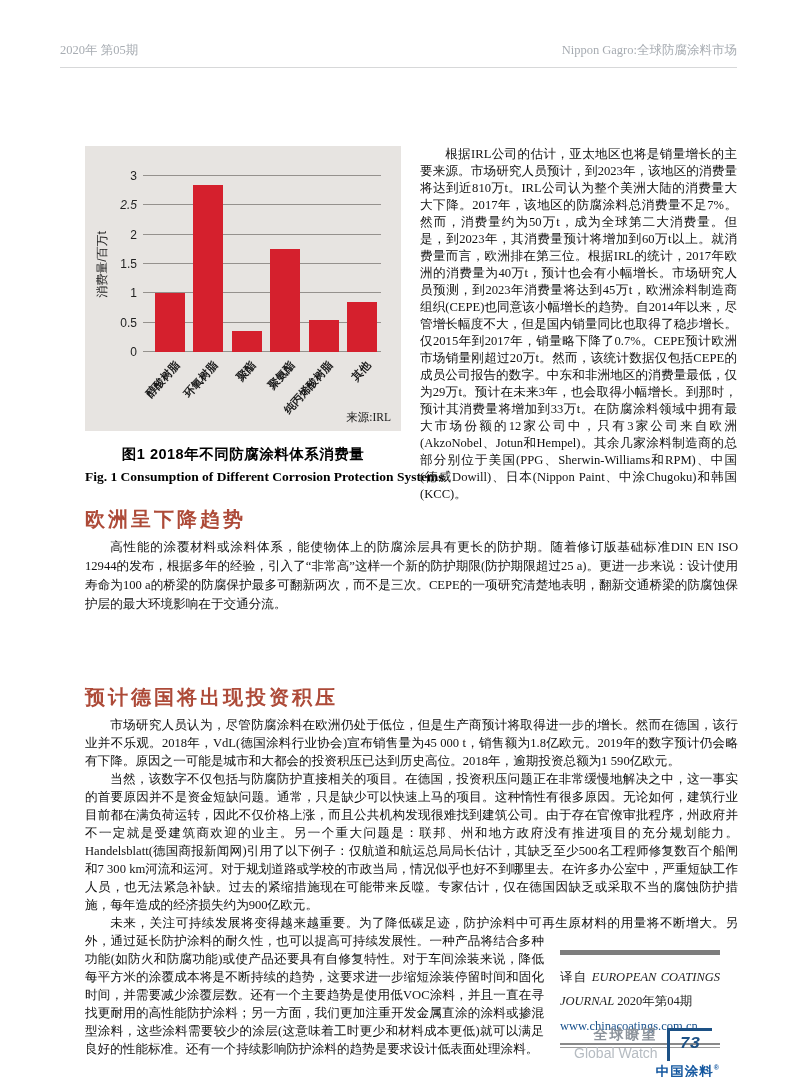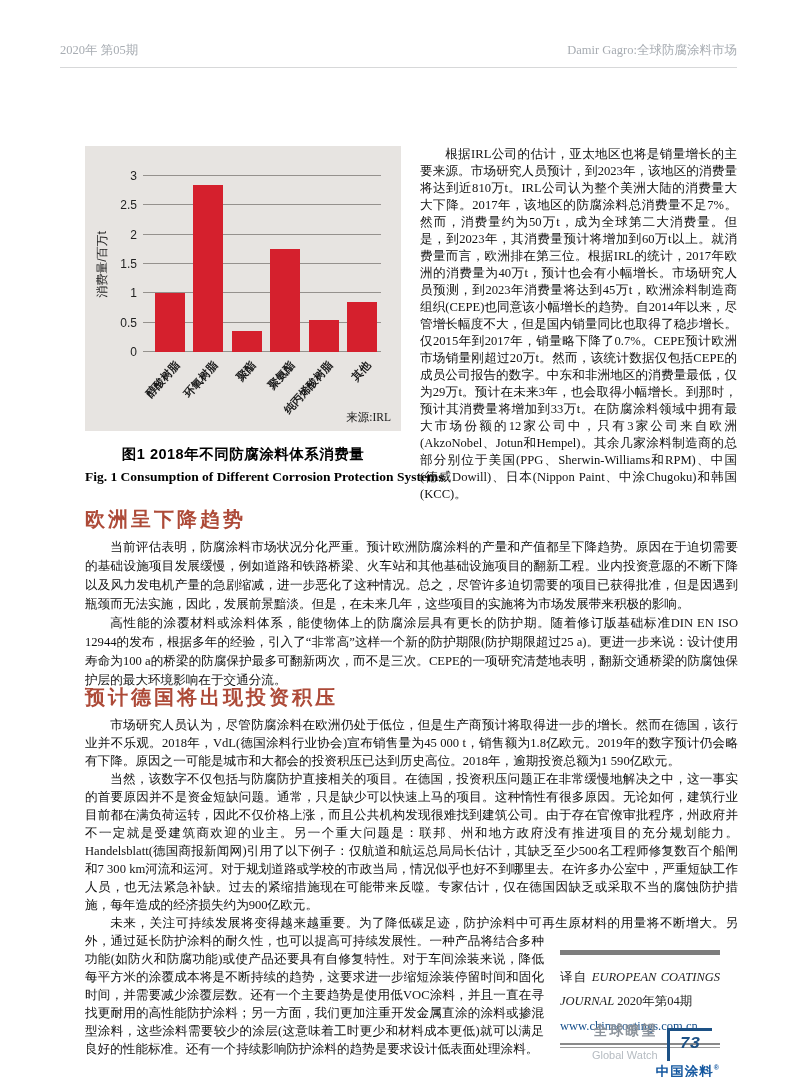--- a/index.html
+++ b/index.html
@@ -67,53 +67,53 @@
                border-top:2px solid #8a8a8a; border-bottom:1px solid #9a9a9a; }
   .logo { display:block; margin-top:16px; text-align:right; line-height:1.1; }
   .logo-cn { display:block; font-weight:bold; font-size:13.5px; color:#1558a0; letter-spacing:1px; }
   .logo-cn sup { font-size:7px; }
   .logo-en { display:block; font-size:5.5px; font-weight:bold; color:#b03a2e; letter-spacing:1.2px; }
 
   
   .footer { position:absolute; right:82px; bottom:16px; display:flex; align-items:flex-end; gap:9px; }
   .f-sec { text-align:right; font-family:"Liberation Sans", sans-serif; padding-top:2px; }
   .f-cn { font-size:14px; font-weight:bold; color:#8b929a; letter-spacing:2px; }
-  .f-en { font-size:11px; color:#b6bcc2; margin-top:9px; }
+  .f-en { font-size:14px; color:#b6bcc2; margin-top:1px; }
   .f-page { border-top:3px solid #1d5185; border-left:3px solid #1d5185;
             padding:3px 12px 8px 10px; font-family:Liberation Mono, monospace;
             font-style:italic; font-weight:bold; font-size:17px; color:#1d5185; }
 </style>
 </head>
 <body>
 
 <div class="page">
 
   <div class="header">
     <span>2020年  第05期</span>
-    <span>Damir Gagro:全球防腐涂料市场</span>
+    <span>Nippon Gagro:全球防腐涂料市场</span>
   </div>
 
   <div class="figure">
     <div class="chart-box">
       <div class="chart-ylab">
         <span>消费量/百万t</span>
       </div>
       <div class="chart-plot">
           <div class="gridline" style="bottom: 0%;"></div>
           <div class="ytick" style="bottom: 0%;">0</div>
           <div class="gridline" style="bottom: 16.6667%;"></div>
           <div class="ytick" style="bottom: 16.6667%;">0.5</div>
           <div class="gridline" style="bottom: 33.3333%;"></div>
           <div class="ytick" style="bottom: 33.3333%;">1</div>
           <div class="gridline" style="bottom: 50%;"></div>
           <div class="ytick" style="bottom: 50%;">1.5</div>
           <div class="gridline" style="bottom: 66.6667%;"></div>
           <div class="ytick" style="bottom: 66.6667%;">2</div>
           <div class="gridline" style="bottom: 83.3333%;"></div>
-          <div class="ytick" style="bottom: 83.3333%;">2.5</div>
+          <div class="ytick" style="bottom: 83.3333%; font-style: italic;">2.5</div>
           <div class="gridline" style="bottom: 100%;"></div>
           <div class="ytick" style="bottom: 100%;">3</div>
           <div class="bars">
             <div class="barwrap">
               <div class="bar" style="height: 33.3333%; background: rgb(213, 32, 45);"></div>
               <div class="xlabel">醇酸树脂</div>
             </div>
             <div class="barwrap">
               <div class="bar" style="height: 95%; background: rgb(213, 32, 45);"></div>
               <div class="xlabel">环氧树脂</div>
@@ -141,21 +141,20 @@
     <div class="cap-cn">图1  2018年不同防腐涂料体系消费量</div>
     <div class="cap-en">
       <div>Fig. 1  Consumption of Different Corrosion Protection Systems</div>
     </div>
   </div>
 
   <div class="intro">根据IRL公司的估计，亚太地区也将是销量增长的主要来源。市场研究人员预计，到2023年，该地区的消费量将达到近810万t。IRL公司认为整个美洲大陆的消费量大大下降。2017年，该地区的防腐涂料总消费量不足7%。然而，消费量约为50万t，成为全球第二大消费量。但是，到2023年，其消费量预计将增加到60万t以上。就消费量而言，欧洲排在第三位。根据IRL的统计，2017年欧洲的消费量为40万t，预计也会有小幅增长。市场研究人员预测，到2023年消费量将达到45万t，欧洲涂料制造商组织(CEPE)也同意该小幅增长的趋势。自2014年以来，尽管增长幅度不大，但是国内销量同比也取得了稳步增长。仅2015年到2017年，销量略下降了0.7%。CEPE预计欧洲市场销量刚超过20万t。然而，该统计数据仅包括CEPE的成员公司报告的数字。中东和非洲地区的消费量最低，仅为29万t。预计在未来3年，也会取得小幅增长。到那时，预计其消费量将增加到33万t。在防腐涂料领域中拥有最大市场份额的12家公司中，只有3家公司来自欧洲(AkzoNobel、Jotun和Hempel)。其余几家涂料制造商的总部分别位于美国(PPG、Sherwin-Williams和RPM)、中国(德威Dowill)、日本(Nippon Paint、中涂Chugoku)和韩国(KCC)。</div>
 
   <h2 class="sec-h h1pos">欧洲呈下降趋势</h2>
   <div class="sec sec1pos">
-    <p>当前评估表明，防腐涂料市场状况分化严重。预计欧洲防腐涂料的产量和产值都呈下降趋势。原因在于迫切需要的基础设施项目发展缓慢，例如道路和铁路桥梁、火车站和其他基础设施项目的翻新工程。业内投资意愿的不断下降以及风力发电机产量的急剧缩减，进一步恶化了这种情况。总之，尽管许多迫切需要的项目已获得批准，但是因遇到瓶颈而无法实施，因此，发展前景黯淡。但是，在未来几年，这些项目的实施将为市场发展带来积极的影响。</p>
     <p>高性能的涂覆材料或涂料体系，能使物体上的防腐涂层具有更长的防护期。随着修订版基础标准DIN EN ISO 12944的发布，根据多年的经验，引入了“非常高”这样一个新的防护期限(防护期限超过25 a)。更进一步来说：设计使用寿命为100 a的桥梁的防腐保护最多可翻新两次，而不是三次。CEPE的一项研究清楚地表明，翻新交通桥梁的防腐蚀保护层的最大环境影响在于交通分流。</p>
   </div>
 
   <h2 class="sec-h h2pos">预计德国将出现投资积压</h2>
   <div class="sec sec2pos">
     <p>市场研究人员认为，尽管防腐涂料在欧洲仍处于低位，但是生产商预计将取得进一步的增长。然而在德国，该行业并不乐观。2018年，VdL(德国涂料行业协会)宣布销售量为45 000 t，销售额为1.8亿欧元。2019年的数字预计仍会略有下降。原因之一可能是城市和大都会的投资积压已达到历史高位。2018年，逾期投资总额为1 590亿欧元。</p>
     <p>当然，该数字不仅包括与防腐防护直接相关的项目。在德国，投资积压问题正在非常缓慢地解决之中，这一事实的首要原因并不是资金短缺问题。通常，只是缺少可以快速上马的项目。这种惰性有很多原因。无论如何，建筑行业目前都在满负荷运转，因此不仅价格上涨，而且公共机构发现很难找到建筑公司。由于存在官僚审批程序，州政府并不一定就是受建筑商欢迎的业主。另一个重大问题是：联邦、州和地方政府没有推进项目的充分规划能力。Handelsblatt(德国商报新闻网)引用了以下例子：仅航道和航运总局局长估计，其缺乏至少500名工程师修复数百个船闸和7 300 km河流和运河。对于规划道路或学校的市政当局，情况似乎也好不到哪里去。在许多办公室中，严重短缺工作人员，也无法紧急补缺。过去的紧缩措施现在可能带来反噬。专家估计，仅在德国因缺乏或采取不当的腐蚀防护措施，每年造成的经济损失约为900亿欧元。</p>
     <p><span>未来，关注可持续发展将变得越来越重要。为了降低碳足迹，防护涂料中可再生原材料的用量将不断增大。另外，通过延长防护涂料的耐久性，也可以提高可持续发展性。</span><span class="attr-float">
           <span class="attr-bar"></span>
           <span class="attr-text"><span>译自</span> <i>EUROPEAN COATINGS JOURNAL</i> <span>2020年第04期</span></span>

